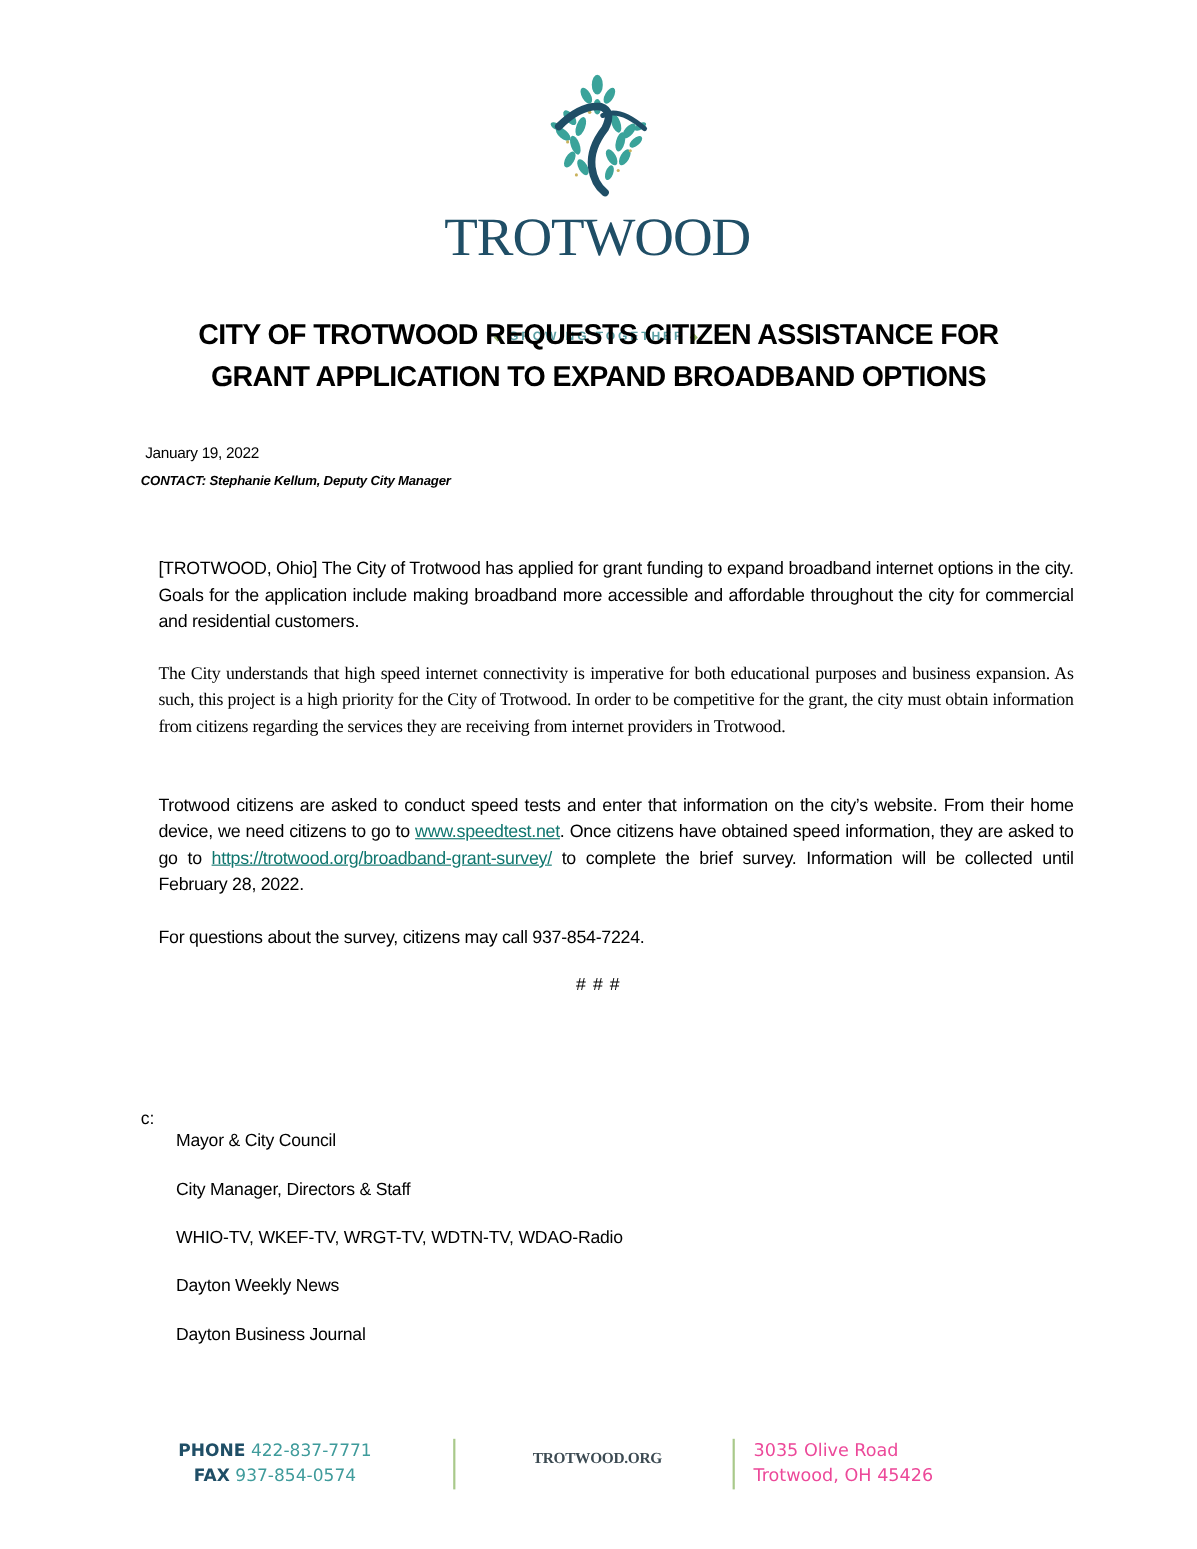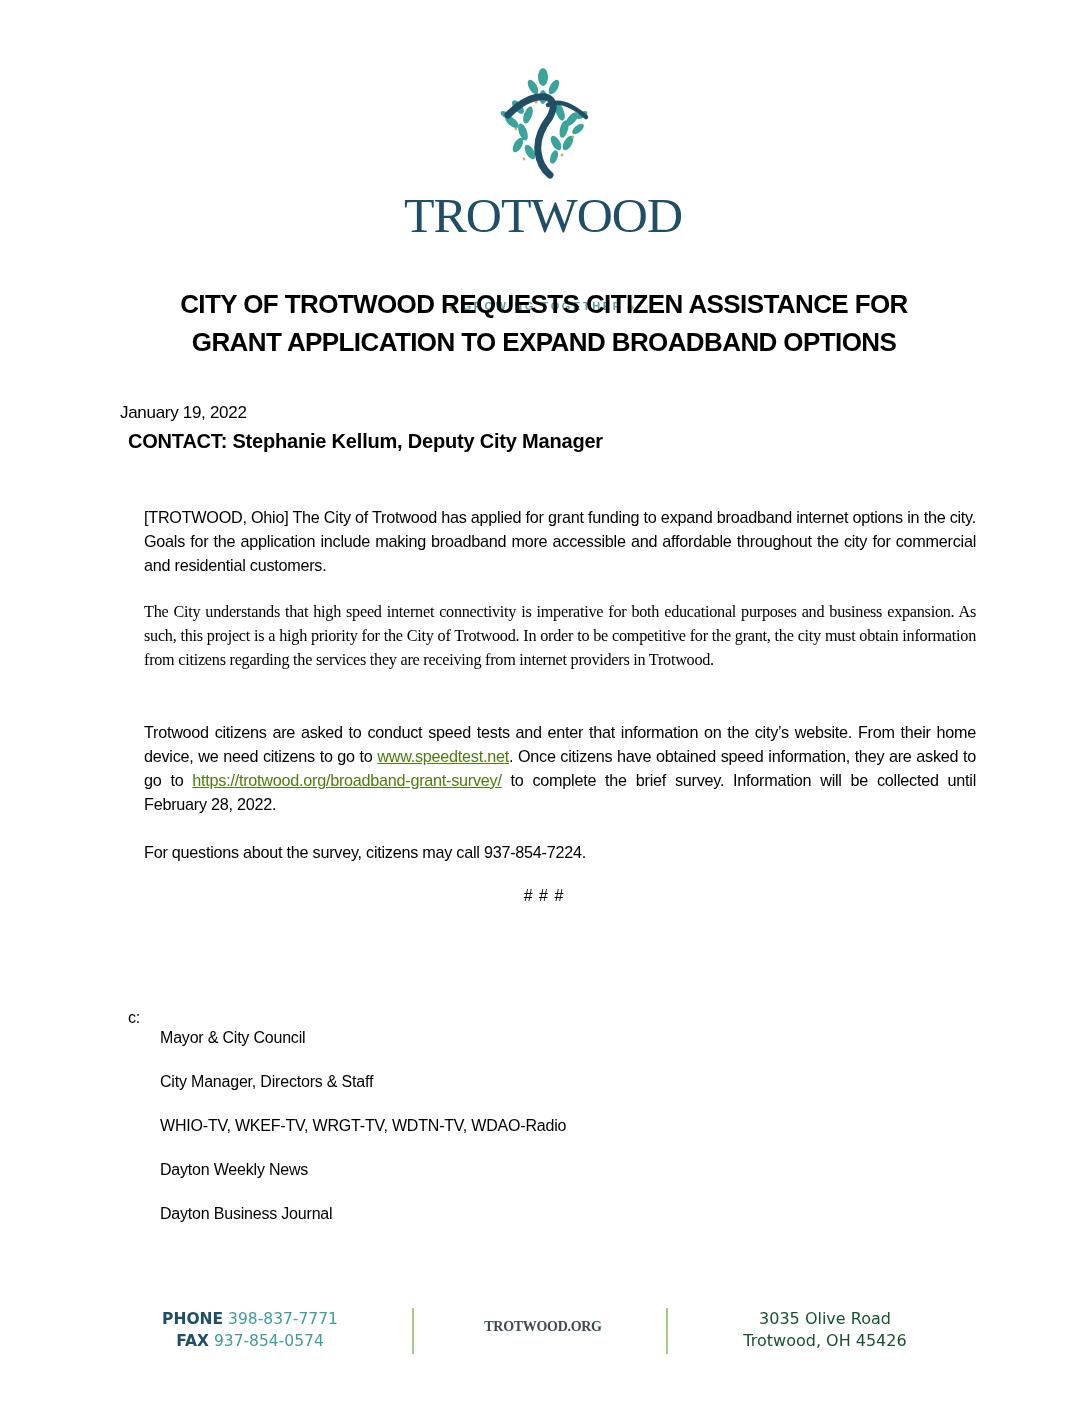--- a/index.html
+++ b/index.html
@@ -16,51 +16,51 @@
     .logo-tag { position: absolute; left: 0; top: 233px; width: 290px; text-align: center;
                 font-family: "Liberation Sans", sans-serif; font-weight: bold; font-size: 11px;
                 letter-spacing: 2.6px; color: #5a9fa4; margin-top: -0px; }
     .logo-tag .dot { color: #9bbc6a; font-size: 9px; margin: 0 4px; }
 
     
     .title { position: absolute; left: 100px; top: 285px; width: 888px; text-align: center;
              font-family: "Liberation Sans", sans-serif; font-weight: bold; font-size: 26px;
              line-height: 38px; letter-spacing: -0.6px; color: #000; }
 
-    .date { position: absolute; left: 120px; top: 403px; font-size: 17px; letter-spacing: -0.3px; text-align: right; }
-    .contact { position: absolute; left: 128px; top: 430px; font-size: 20px; font-weight: bold; letter-spacing: -0.2px; }
+    .date { position: absolute; left: 132px; top: 403px; font-size: 14px; letter-spacing: -0.3px; text-align: right; }
+    .contact { position: absolute; left: 128px; top: 430px; font-size: 12px; font-weight: bold; letter-spacing: -0.2px; font-style: italic; }
 
     .para { position: absolute; left: 128px; width: 832px; font-size: 16.2px; line-height: 24px;
             text-align: justify; letter-spacing: -0.25px; margin-left: 16px; }
     .p1 { top: 505px; }
     .p2 { top: 600px; font-family: Liberation Serif, serif; }
     .p3 { top: 720px; }
     .p4 { top: 840px; }
-    .link { color: #4d7c0f; text-decoration: underline; cursor: pointer; }
+    .link { color: #0f766e; text-decoration: underline; cursor: pointer; }
 
     .endmark { position: absolute; left: 0; width: 1088px; top: 887px; text-align: center; font-size: 16px; letter-spacing: 1px; }
 
     .cc { position: absolute; left: 128px; top: 1006px; font-size: 16px; line-height: 24px; letter-spacing: -0.2px; }
     .cc-label { position: absolute; left: 0; top: 0; width: 30px; }
     .cc-list { position: absolute; left: 32px; top: 0; width: 500px; }
     .cc-list div { white-space: nowrap; margin-top: 20px; }
 
     
     .footer { position: absolute; left: 140px; top: 1300px; width: 800px; height: 60px; }
     .f-left { position: absolute; left: 0; top: 8px; width: 220px; text-align: center;
               font-family: "DejaVu Sans", sans-serif; font-size: 15.5px; line-height: 22px; }
     .f-left .lbl { font-weight: bold; color: #1f4e66; }
     .f-left .val { color: #3f9b9b; }
     .f-div { position: absolute; top: 8px; width: 2px; height: 46px; background: #a9c98a; }
     .f-div.d1 { left: 272px; }
     .f-div.d2 { left: 526px; }
     .f-mid { position: absolute; left: 280px; top: 19px; width: 246px; text-align: center;
              font-family: "Liberation Serif", serif; font-weight: bold; font-size: 14px; color: #3c4a52; letter-spacing: -0.3px; }
-    .f-right { position: absolute; left: 545px; top: 8px; width: 280px; text-align: center;
-               font-family: "DejaVu Sans", sans-serif; font-size: 16px; line-height: 22px; color: #14532d; }
+    .f-right { position: absolute; left: 545px; top: 8px; width: 280px; text-align: left;
+               font-family: "DejaVu Sans", sans-serif; font-size: 16px; line-height: 22px; color: #ec4899; }
   </style>
 </head>
 <body>
 
 <div class="page">
 
   <div class="logo">
     <svg class="logo-mark" viewBox="0 0 110 115">
 
       <g fill="#3aa39a">
@@ -127,21 +127,21 @@
       <div>Mayor &amp; City Council</div>
       <div>City Manager, Directors &amp; Staff</div>
       <div>WHIO-TV, WKEF-TV, WRGT-TV, WDTN-TV, WDAO-Radio</div>
       <div>Dayton Weekly News</div>
       <div>Dayton Business Journal</div>
     </div>
   </div>
 
   <div class="footer">
     <div class="f-left">
-      <div><span class="lbl">PHONE</span> <span class="val">398-837-7771</span></div>
+      <div><span class="lbl">PHONE</span> <span class="val">422-837-7771</span></div>
       <div><span class="lbl">FAX</span> <span class="val">937-854-0574</span></div>
     </div>
     <div class="f-div d1"></div>
     <div class="f-mid">TROTWOOD.ORG</div>
     <div class="f-div d2"></div>
     <div class="f-right">
       <div>3035 Olive Road</div>
       <div>Trotwood, OH 45426</div>
     </div>
   </div>

